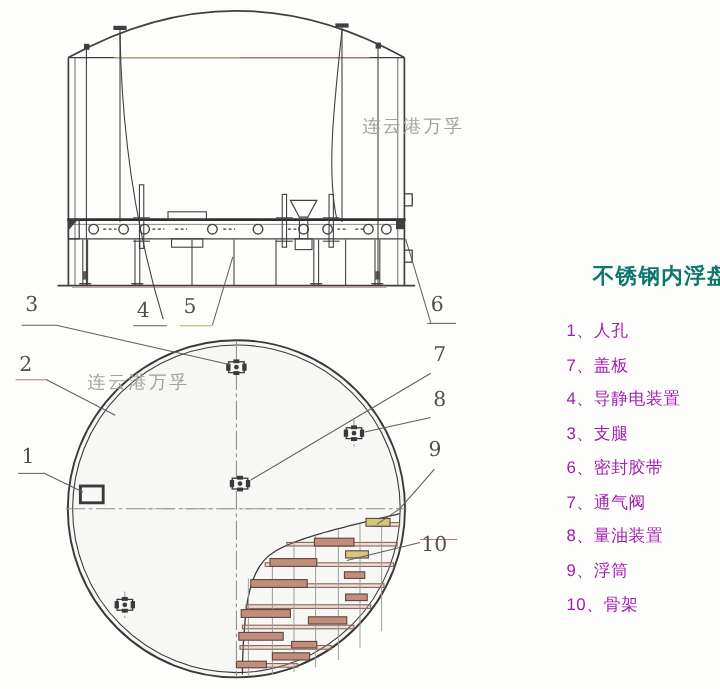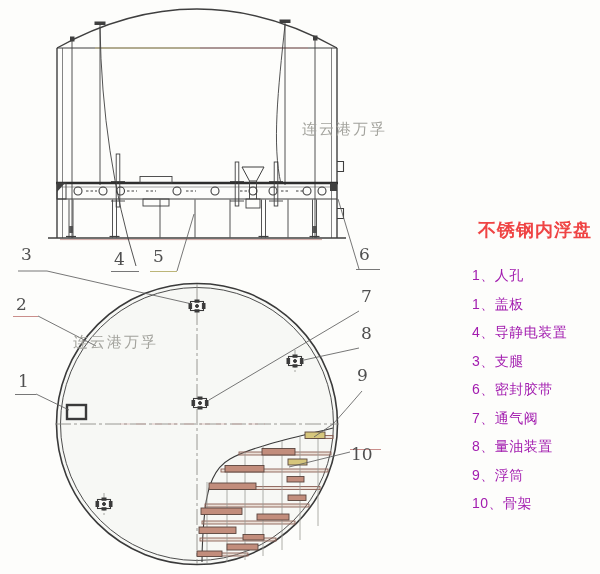--- a/index.html
+++ b/index.html
@@ -7,26 +7,26 @@
     position:relative;width:600px;height:574px;background:#fdfdfb;
     font-family:"Liberation Sans",sans-serif;overflow:hidden;
   }
   .drawing-svg{position:absolute;left:0;top:0;}
   .callout{
     position:absolute;font-family:"DejaVu Serif",serif;font-size:17px;
     color:#4f4f4f;line-height:18px;letter-spacing:0;
   }
   .watermark{
     position:absolute;font-size:15px;color:#a3a39d;letter-spacing:2px;
-    font-family:"Liberation Sans",sans-serif;white-space:nowrap;margin-top:24px;
+    font-family:"Liberation Sans",sans-serif;white-space:nowrap;
   }
   .right-panel{position:absolute;left:470px;top:218px;width:130px;}
   .panel-title{
-    font-size:18px;font-weight:bold;color:#ef4444;letter-spacing:1px;
-    margin:0 0 24px 8px;white-space:nowrap;
+    font-size:18px;font-weight:bold;color:#0f766e;letter-spacing:1px;
+    margin:0 0 24px 24px;white-space:nowrap;
   }
   .legend{margin:0;padding:0;list-style:none;}
   .legend-item{
     font-size:14px;color:#a21caf;line-height:18px;margin:0 0 10.5px 2px;
     white-space:nowrap;letter-spacing:0.5px;
   }
 </style>
 </head>
 <body>
 
@@ -237,21 +237,21 @@
   <div class="callout" style="left:357px;top:366px;">9</div>
   <div class="callout" style="left:351px;top:445px;">10</div>
 
   <div class="watermark" style="left:302px;top:96px;">连云港万孚</div>
   <div class="watermark" style="left:73px;top:309px;">连云港万孚</div>
 
   <div class="right-panel">
     <div class="panel-title">不锈钢内浮盘</div>
     <div class="legend">
       <div class="legend-item">1、人孔</div>
-      <div class="legend-item">1、盖板</div>
+      <div class="legend-item">7、盖板</div>
       <div class="legend-item">4、导静电装置</div>
       <div class="legend-item">3、支腿</div>
       <div class="legend-item">6、密封胶带</div>
       <div class="legend-item">7、通气阀</div>
       <div class="legend-item">8、量油装置</div>
       <div class="legend-item">9、浮筒</div>
       <div class="legend-item">10、骨架</div>
     </div>
   </div>
 

